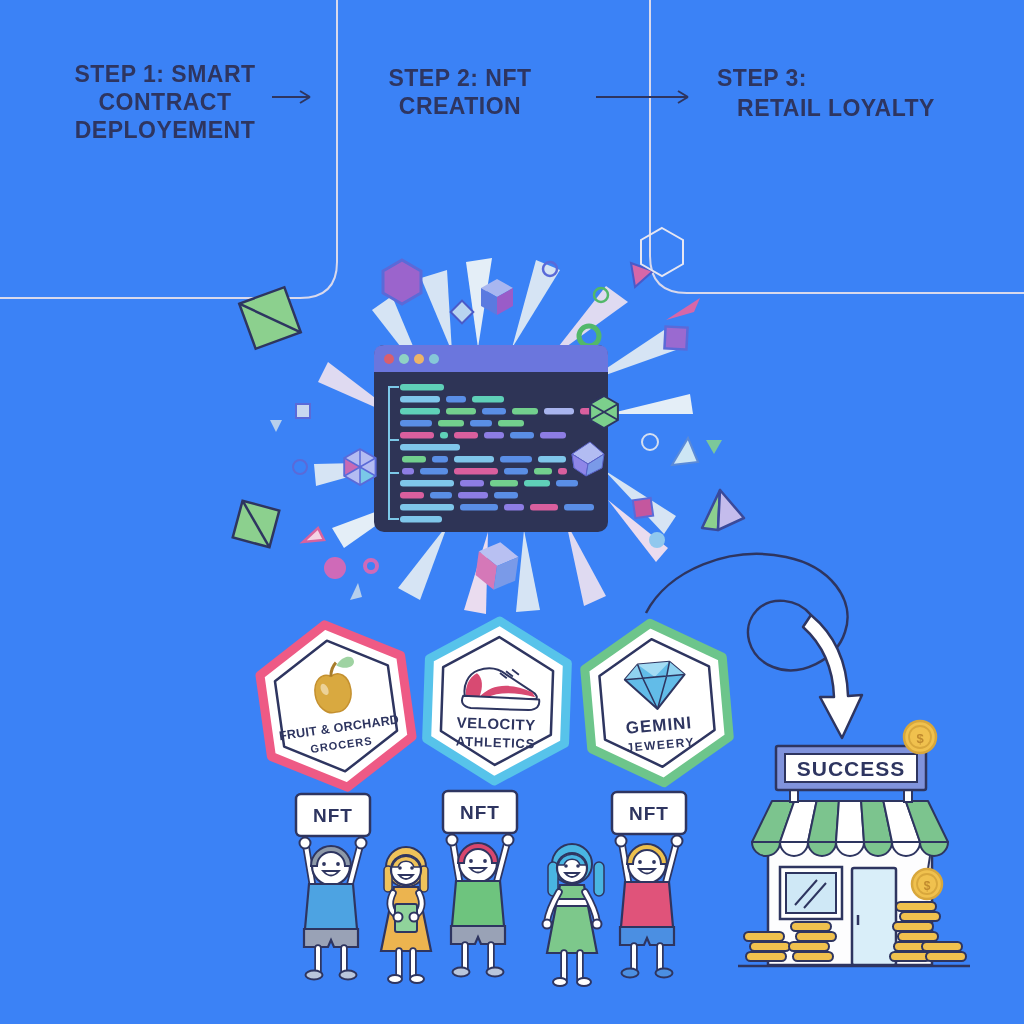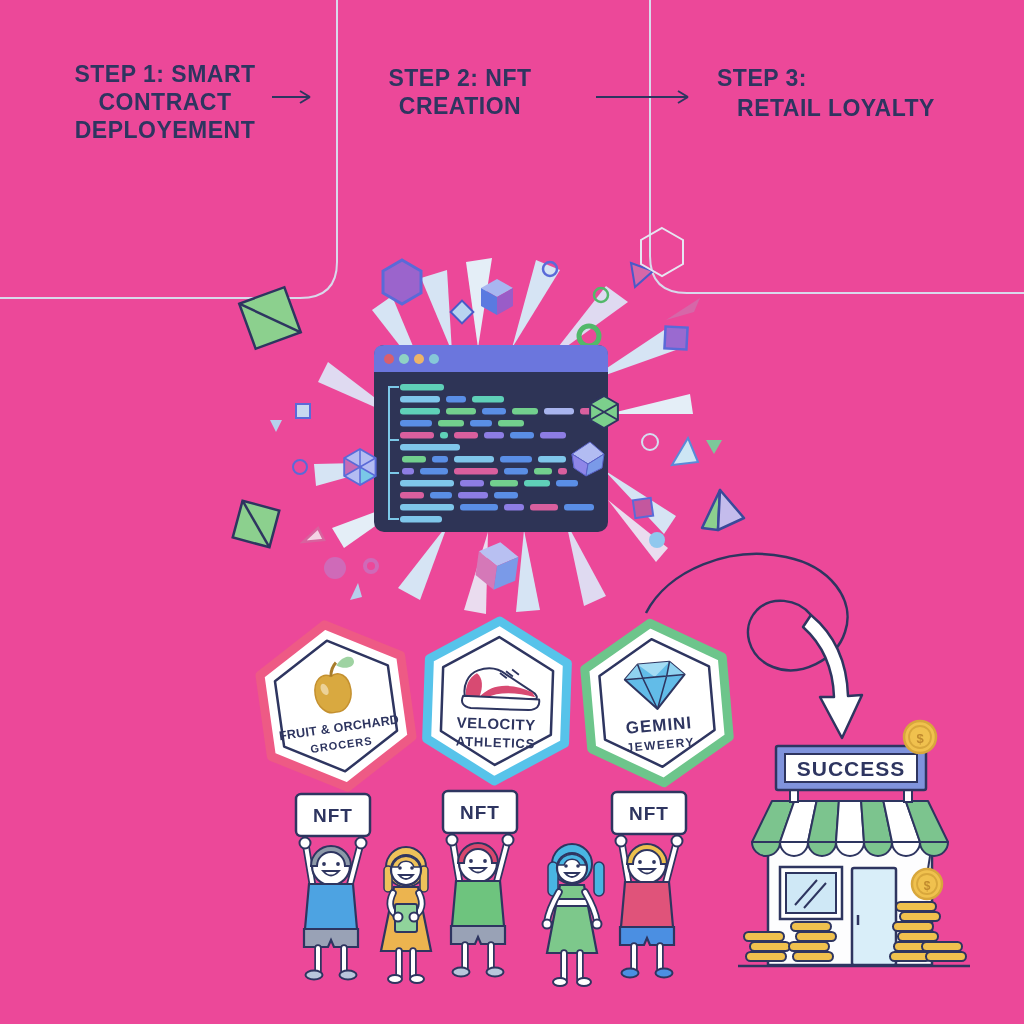--- a/index.html
+++ b/index.html
@@ -1,16 +1,16 @@
 <!DOCTYPE html>
 <html><head>
 <meta charset="utf-8">
 <style>
   html,body{margin:0;padding:0;background:#ffffff;}
-  .canvas{position:relative;width:1024px;height:1024px;background:#ec4899;overflow:hidden;}
+  .canvas{position:relative;width:1024px;height:1024px;background:#3b82f6;overflow:hidden;}
   svg{position:absolute;left:0;top:0;}
   .t{font-family:"Liberation Sans",sans-serif;font-weight:bold;fill:#2e3560;}
   .limb-o{stroke:#2e3560;stroke-width:7.5;stroke-linecap:round;fill:none;}
   .limb-i{stroke:#ffffff;stroke-width:4;stroke-linecap:round;fill:none;}
 </style>
 </head>
 <body>
 
 <div class="canvas">
 <svg width="1024" height="1024" viewBox="0 0 1024 1024">

